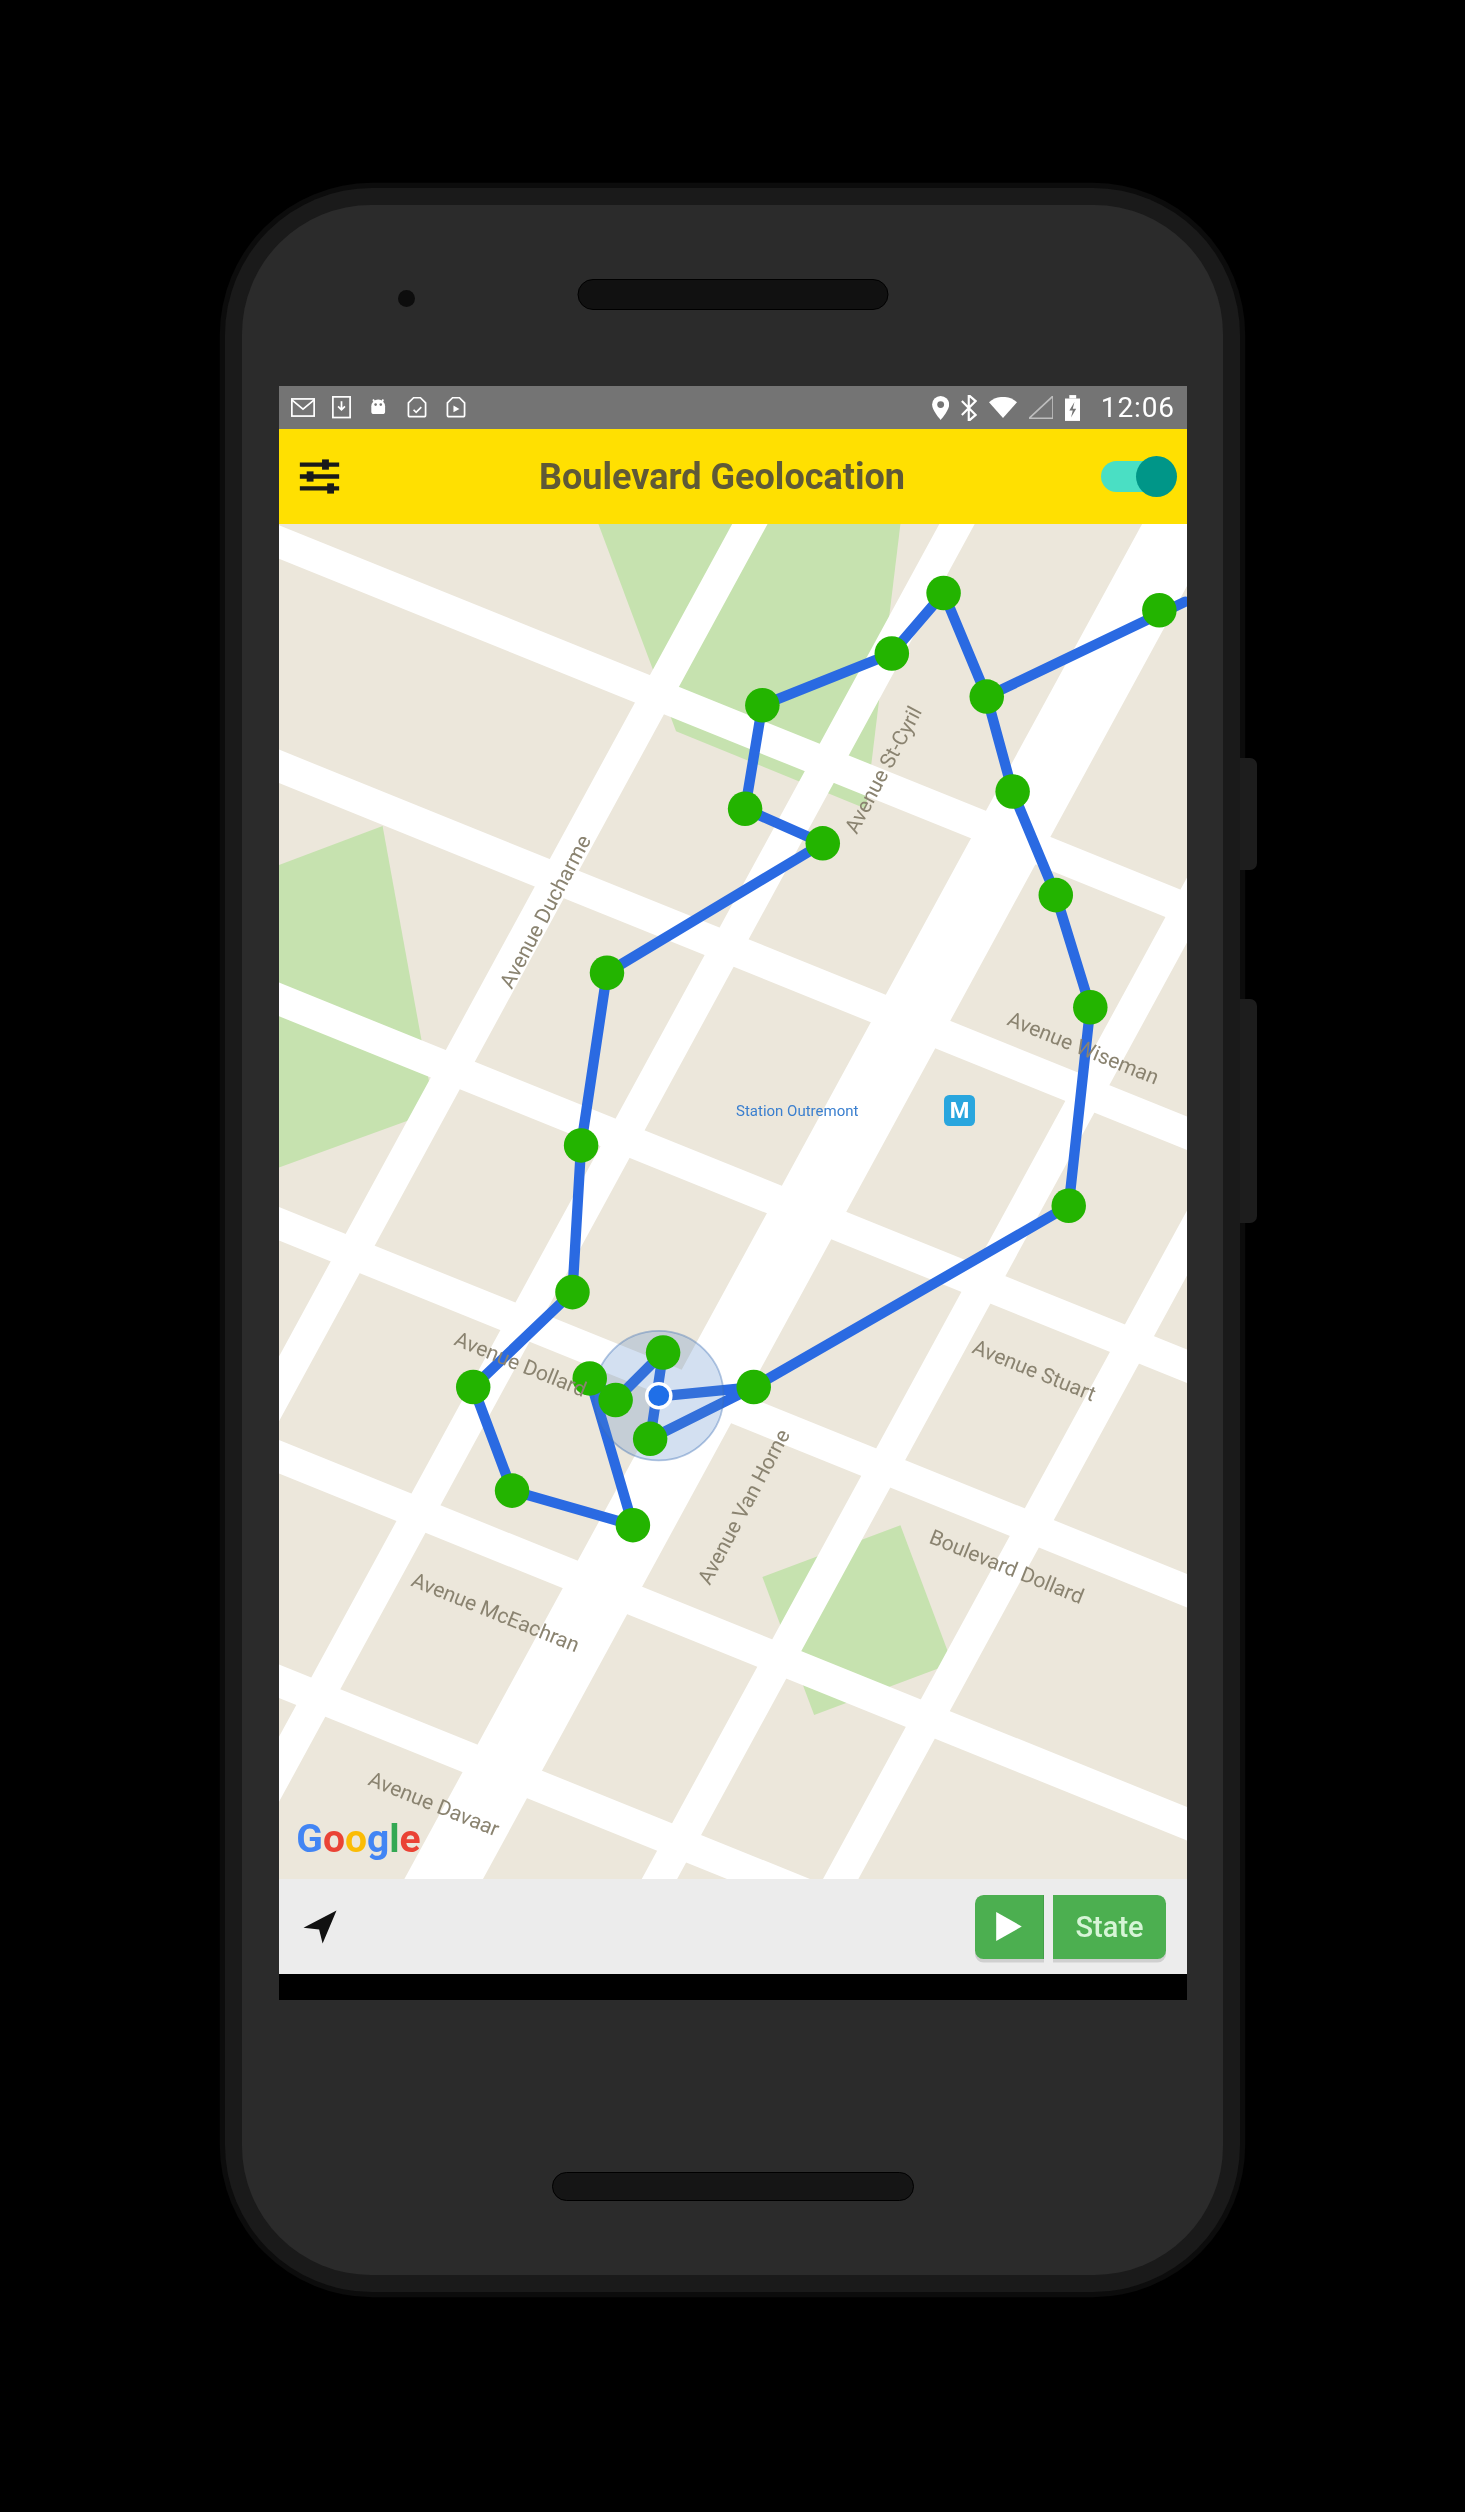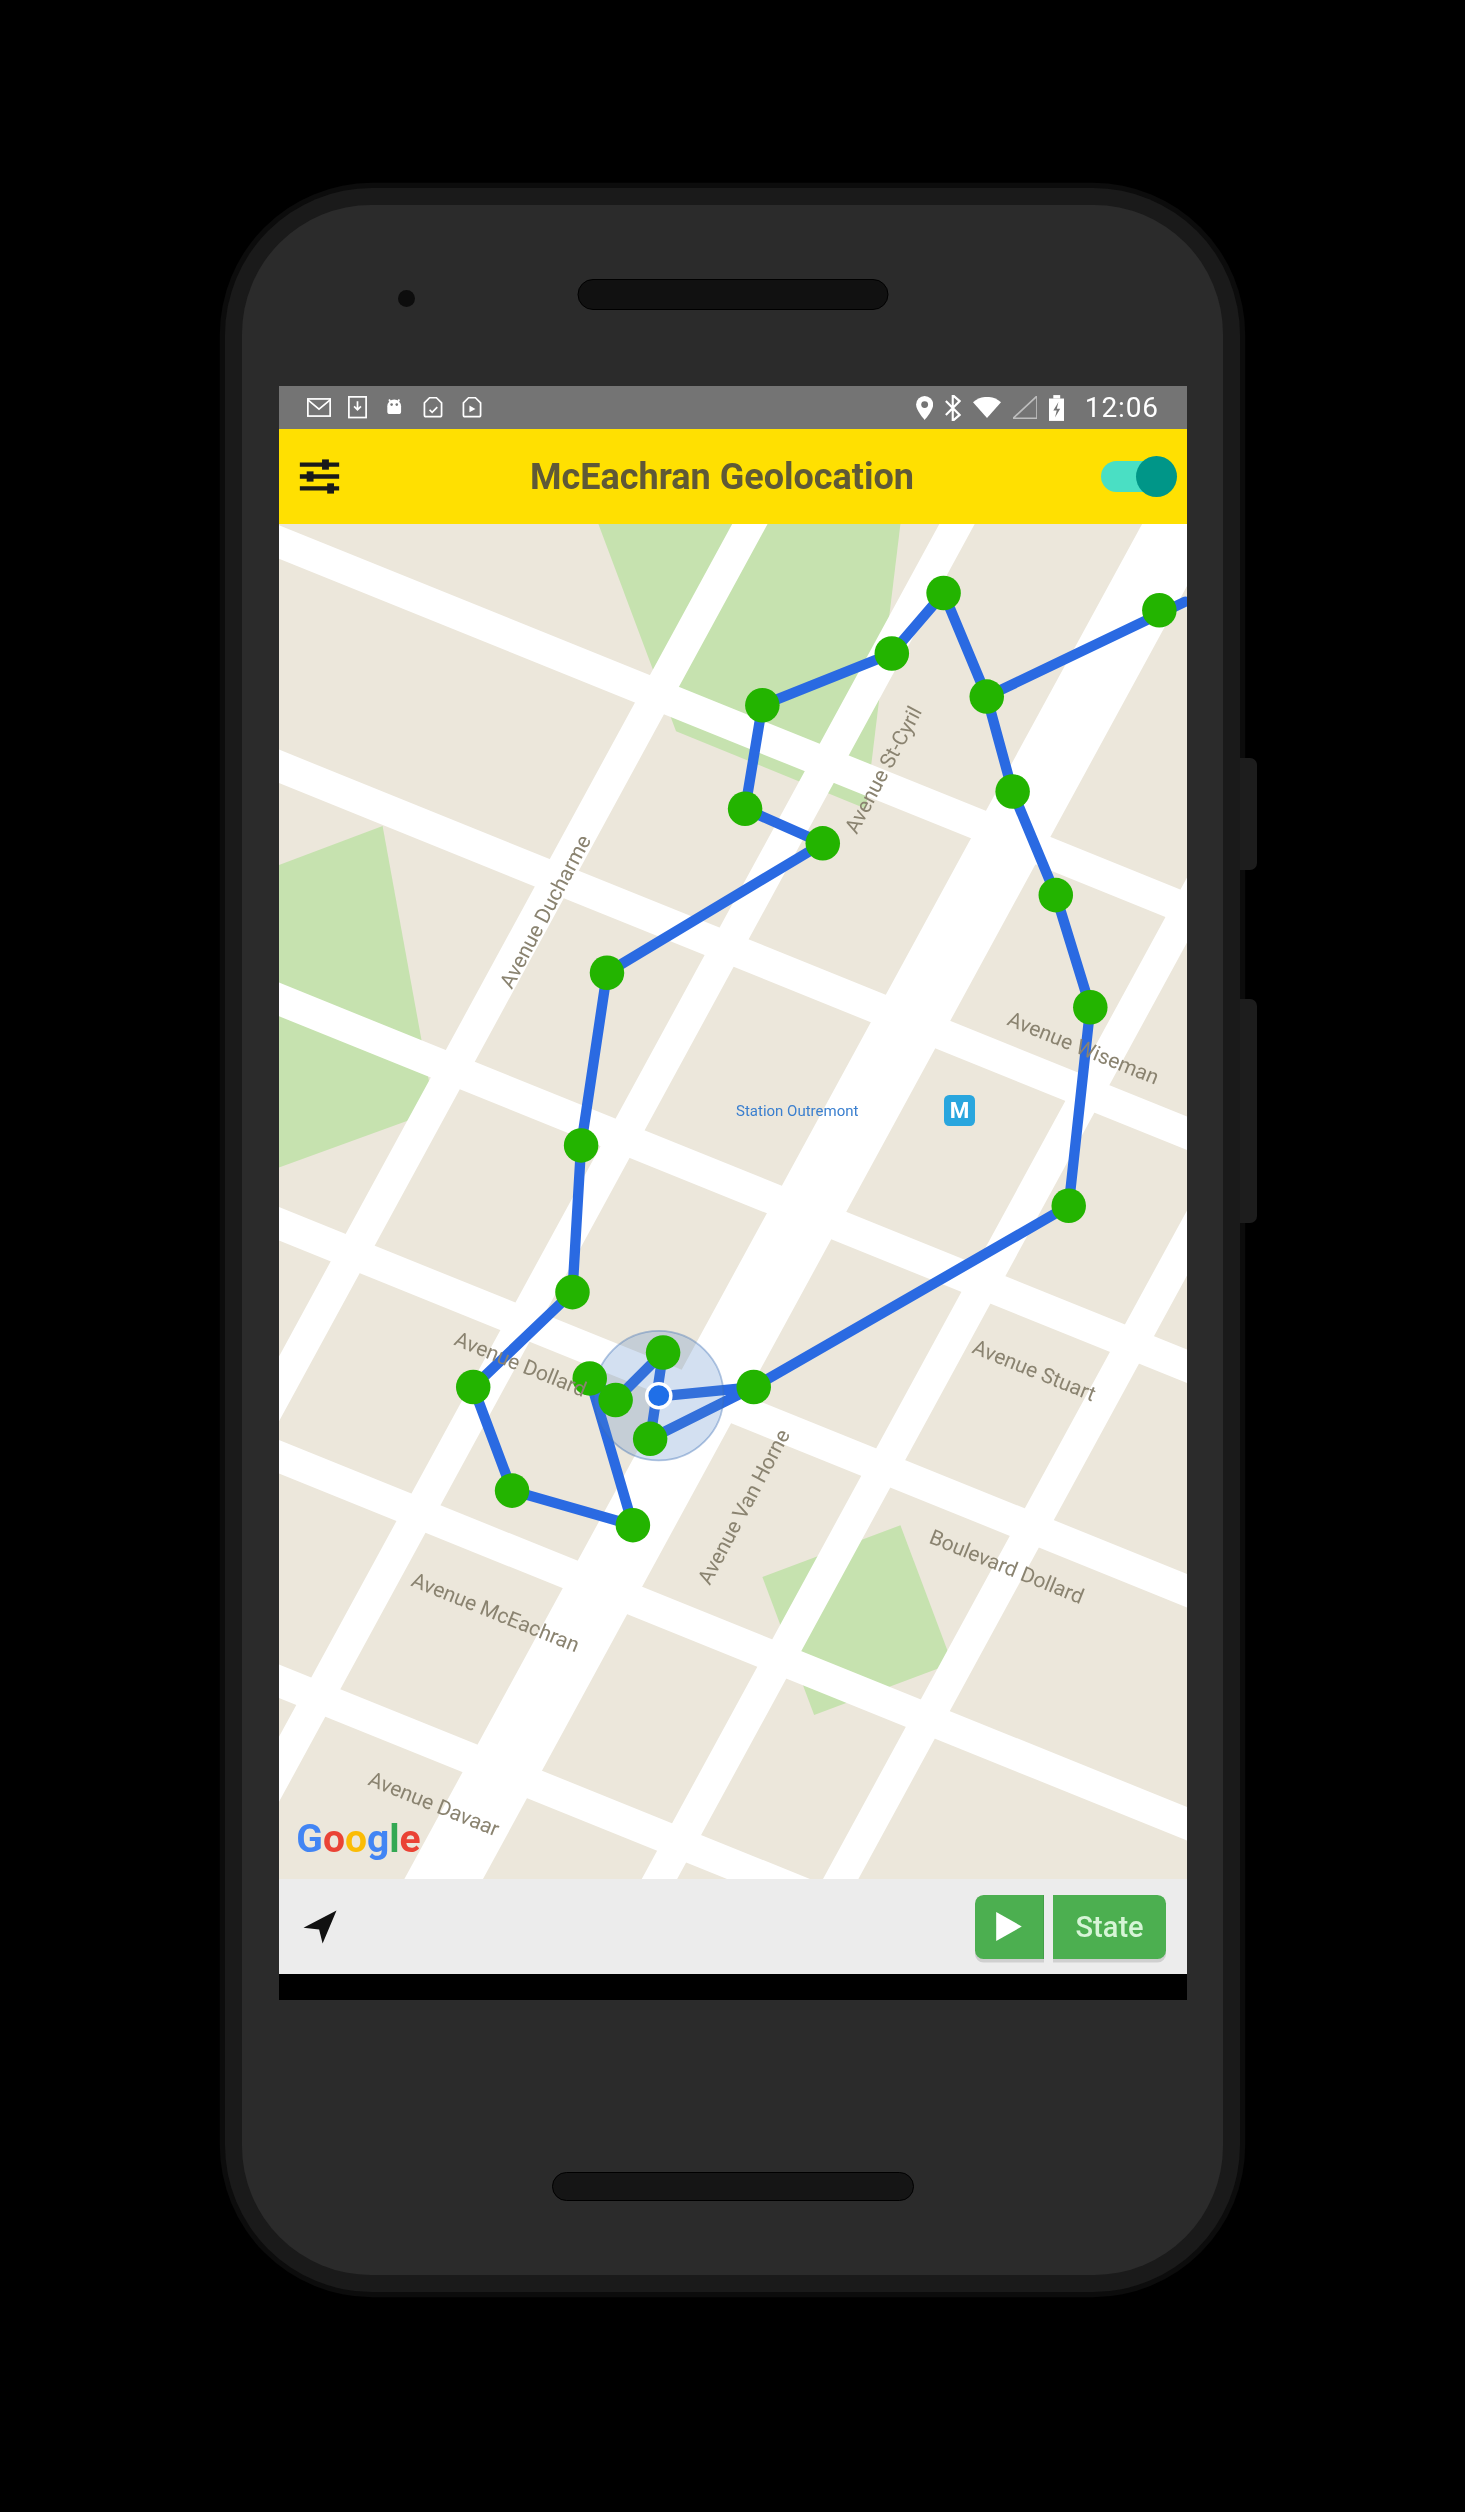--- a/index.html
+++ b/index.html
@@ -76,21 +76,21 @@
     background: #000;
     overflow: hidden;
   }
 
   
   .status-bar {
     height: 43px;
     background: #747474;
     display: flex;
     align-items: center;
-    padding: 0 28px;
+    padding: 0 12px;
     color: #fff;
     font-size: 26px;
   }
   .status-left { display: flex; gap: 15.5px; align-items: center; }
   .status-right { margin-left: auto; display: flex; gap: 12px; align-items: center; }
   .status-bar .time { font-weight: 400; margin-left: 8.6px; font-size: 28px; letter-spacing: 0.9px; }
   .status-bar svg { display: block; }
 
   
   .app-bar {
@@ -305,21 +305,21 @@
       <div class="sliders-icon">
         <svg width="47" height="41" viewBox="0 0 54 48">
           <line x1="4" y1="10" x2="50" y2="10" stroke="#1a1a1a" stroke-width="5"></line>
           <line x1="4" y1="24" x2="50" y2="24" stroke="#1a1a1a" stroke-width="5"></line>
           <line x1="4" y1="38" x2="50" y2="38" stroke="#1a1a1a" stroke-width="5"></line>
           <rect x="30" y="4" width="8" height="12" fill="#1a1a1a"></rect>
           <rect x="12" y="18" width="8" height="12" fill="#1a1a1a"></rect>
           <rect x="36" y="32" width="8" height="12" fill="#1a1a1a"></rect>
         </svg>
       </div>
-      <div class="app-title">McEachran Geolocation</div>
+      <div class="app-title">Boulevard Geolocation</div>
       <div class="switch"></div>
     </div>
 
     <div class="map-wrap">
       <svg class="map-base" viewBox="0 0 1052 1570">
 
         <polygon points="370,0 720,0 680,330 460,240" fill="#c6e2af"></polygon>
         <polygon points="-40,410 120,350 180,680 -40,760" fill="#c6e2af"></polygon>
         <polygon points="560,1220 720,1160 780,1320 620,1380" fill="#c6e2af"></polygon>
 

